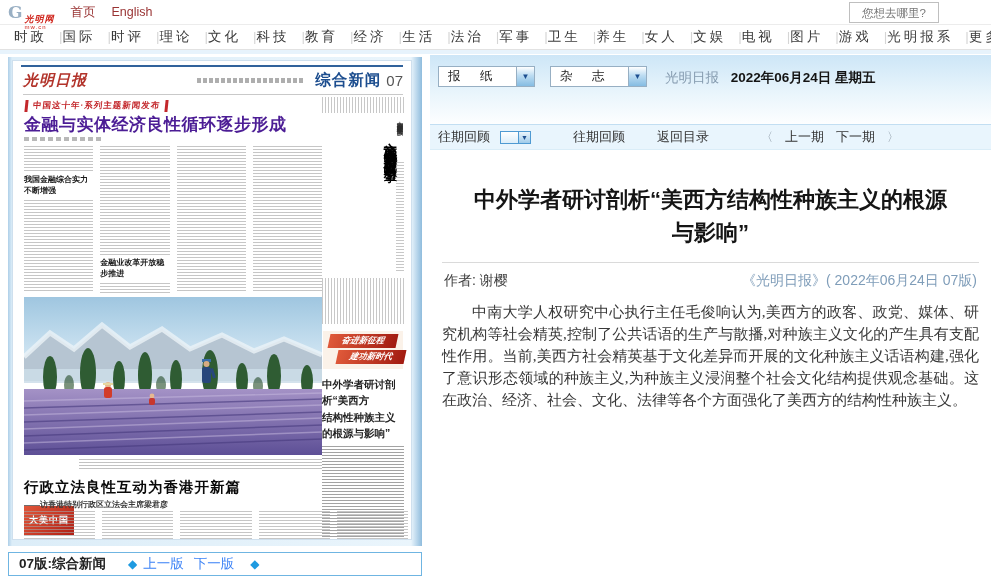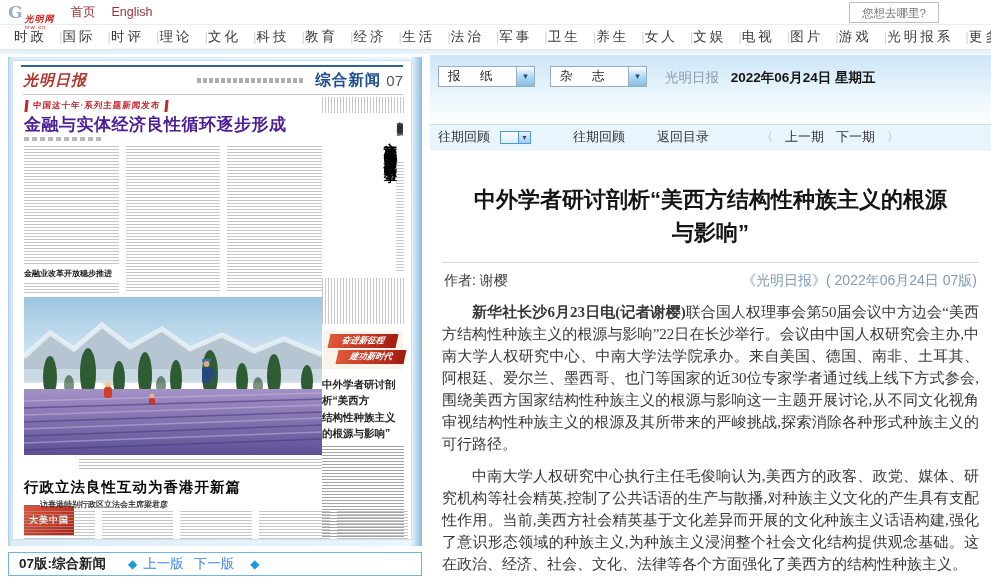--- a/index.html
+++ b/index.html
@@ -164,20 +164,25 @@
       <span class="mh-section">综合新闻</span>
       <span class="mh-pageno">07</span>
     </div>
     <div class="mh-rule"></div>
     <span class="kicker">中国这十年·系列主题新闻发布</span>
     <div class="headline1">金融与实体经济良性循环逐步形成</div>
     <div class="byline1"></div>
 
     <div class="cols">
       <div class="col">
+        <div class="f fh" style="height:26px"></div>
+        <div class="col-sub">我国金融综合实力不断增强</div>
+        <div class="f"></div>
+      </div>
+      <div class="col">
         <div class="f"></div>
         <div class="col-sub">金融业改革开放稳步推进</div>
         <div class="f fh" style="height:10px"></div>
       </div>
       <div class="col">
           <div class="f"></div>
         </div>
       <div class="col">
           <div class="f"></div>
         </div>
@@ -334,17 +339,16 @@
     <h1 class="article-title">中外学者研讨剖析“美西方结构性种族主义的根源与影响”</h1>
     <div class="article-divider"></div>
     <div class="article-meta">
       <span>
         <span>作者:</span>
         <span>谢樱</span>
       </span>
       <span class="meta-source">《光明日报》( 2022年06月24日  07版)</span>
     </div>
     <div class="article-body">
-      <p><span class="lead">新华社长沙6月23日电(记者谢樱)</span><span>联合国人权理事会第50届会议中方边会“美西方结构性种族主义的根源与影响”22日在长沙举行。会议由中国人权研究会主办,中南大学人权研究中心、中南大学法学院承办。来自美国、德国、南非、土耳其、阿根廷、爱尔兰、墨西哥、也门等国家的近30位专家学者通过线上线下方式参会,围绕美西方国家结构性种族主义的根源与影响这一主题开展讨论,从不同文化视角审视结构性种族主义的根源及其所带来的严峻挑战,探索消除各种形式种族主义的可行路径。</span></p>
       <p>中南大学人权研究中心执行主任毛俊响认为,美西方的政客、政党、媒体、研究机构等社会精英,控制了公共话语的生产与散播,对种族主义文化的产生具有支配性作用。当前,美西方社会精英基于文化差异而开展的文化种族主义话语构建,强化了意识形态领域的种族主义,为种族主义浸润整个社会文化结构提供观念基础。这在政治、经济、社会、文化、法律等各个方面强化了美西方的结构性种族主义。</p>
     </div>
   </div>
 </div>
 
 </body></html>

